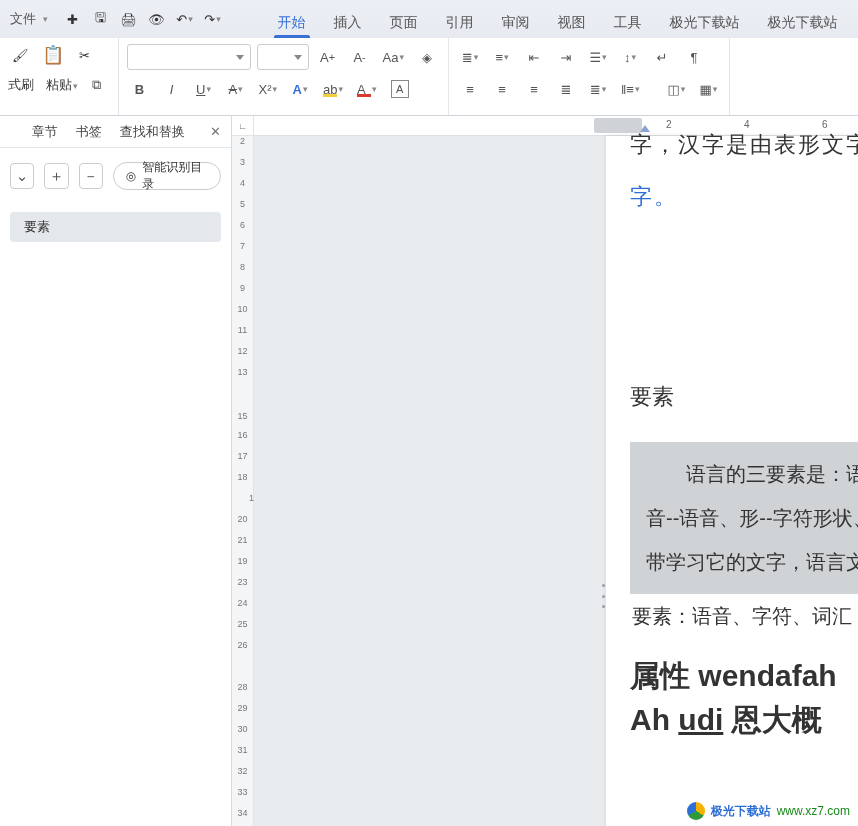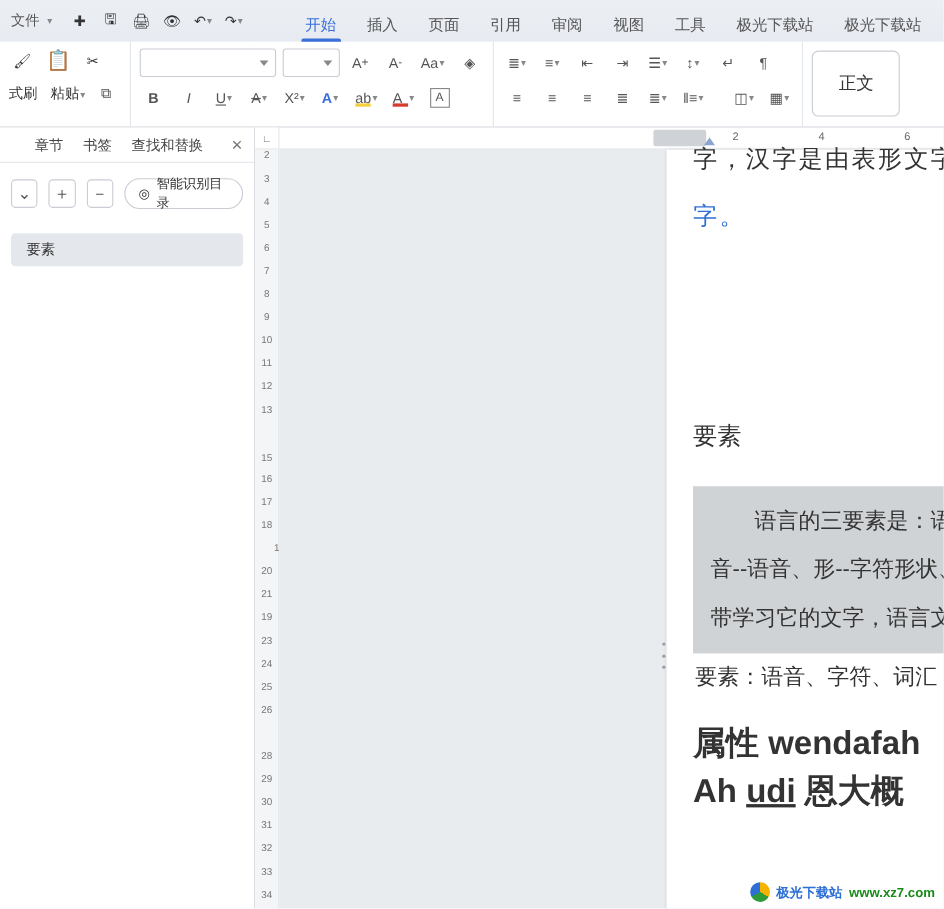--- a/index.html
+++ b/index.html
@@ -67,21 +67,21 @@
     .sel-block .indent-first{ display:inline-block; width:2em;}
     .plain-line{ font-size:20px; line-height:2.2; padding-left:2px;}
     .bigbold{ font-size:30px; font-weight:700; line-height:1.45; margin-top:16px;}
     .bigbold .udi{ text-decoration:underline;}
     .pg-handle{ position:absolute; left:344px; top:468px; width:10px; height:24px; display:flex; flex-direction:column; justify-content:space-between; align-items:center;}
     .pg-handle span{ width:3px; height:3px; background:#9aa0a6; border-radius:50%; }
 
     .watermark{ position:absolute; right:8px; bottom:6px; font-size:12px; color:#6a6f75; display:flex; align-items:center; gap:6px;}
     .watermark .wm-logo{ width:18px; height:18px; border-radius:50%; background:conic-gradient(#f5b200 0 120deg,#2e9a3a 120deg 240deg,#2e6fd6 240deg 360deg);}
     .watermark .wm-title{ color:#2e6fd6; font-weight:600;}
-    .watermark .wm-url{ color:#1a8a1a;font-weight:bold;}
+    .watermark .wm-url{ color:#1a8a1a;}
   </style>
 </head>
 <body>
 
 <div class="qa-row">
   <div class="file-menu">
     <span>文件</span>
     <span class="mini-caret">▾</span>
   </div>
   <div class="ico">✚</div>
@@ -192,23 +192,20 @@
       <div class="icobtn">≡</div>
       <div class="icobtn">≣</div>
       <div class="icobtn">≣<span class="mini-caret">▾</span></div>
       <div class="icobtn">‖≡<span class="mini-caret">▾</span></div>
       <div style="width:8px"></div>
       <div class="icobtn">◫<span class="mini-caret">▾</span></div>
       <div class="icobtn">▦<span class="mini-caret">▾</span></div>
     </div>
   </div>
 
-  <div class="group no-border" style="padding:0;">
-    <div class="bigbtn">正文</div>
-  </div>
 </div>
 
 <div class="workspace">
 
   <div class="nav">
     <div class="nav-tabs">
       <span style="color:#3a6fd8;">&nbsp;</span>
       <span>章节</span>
       <span>书签</span>
       <span>查找和替换</span>

